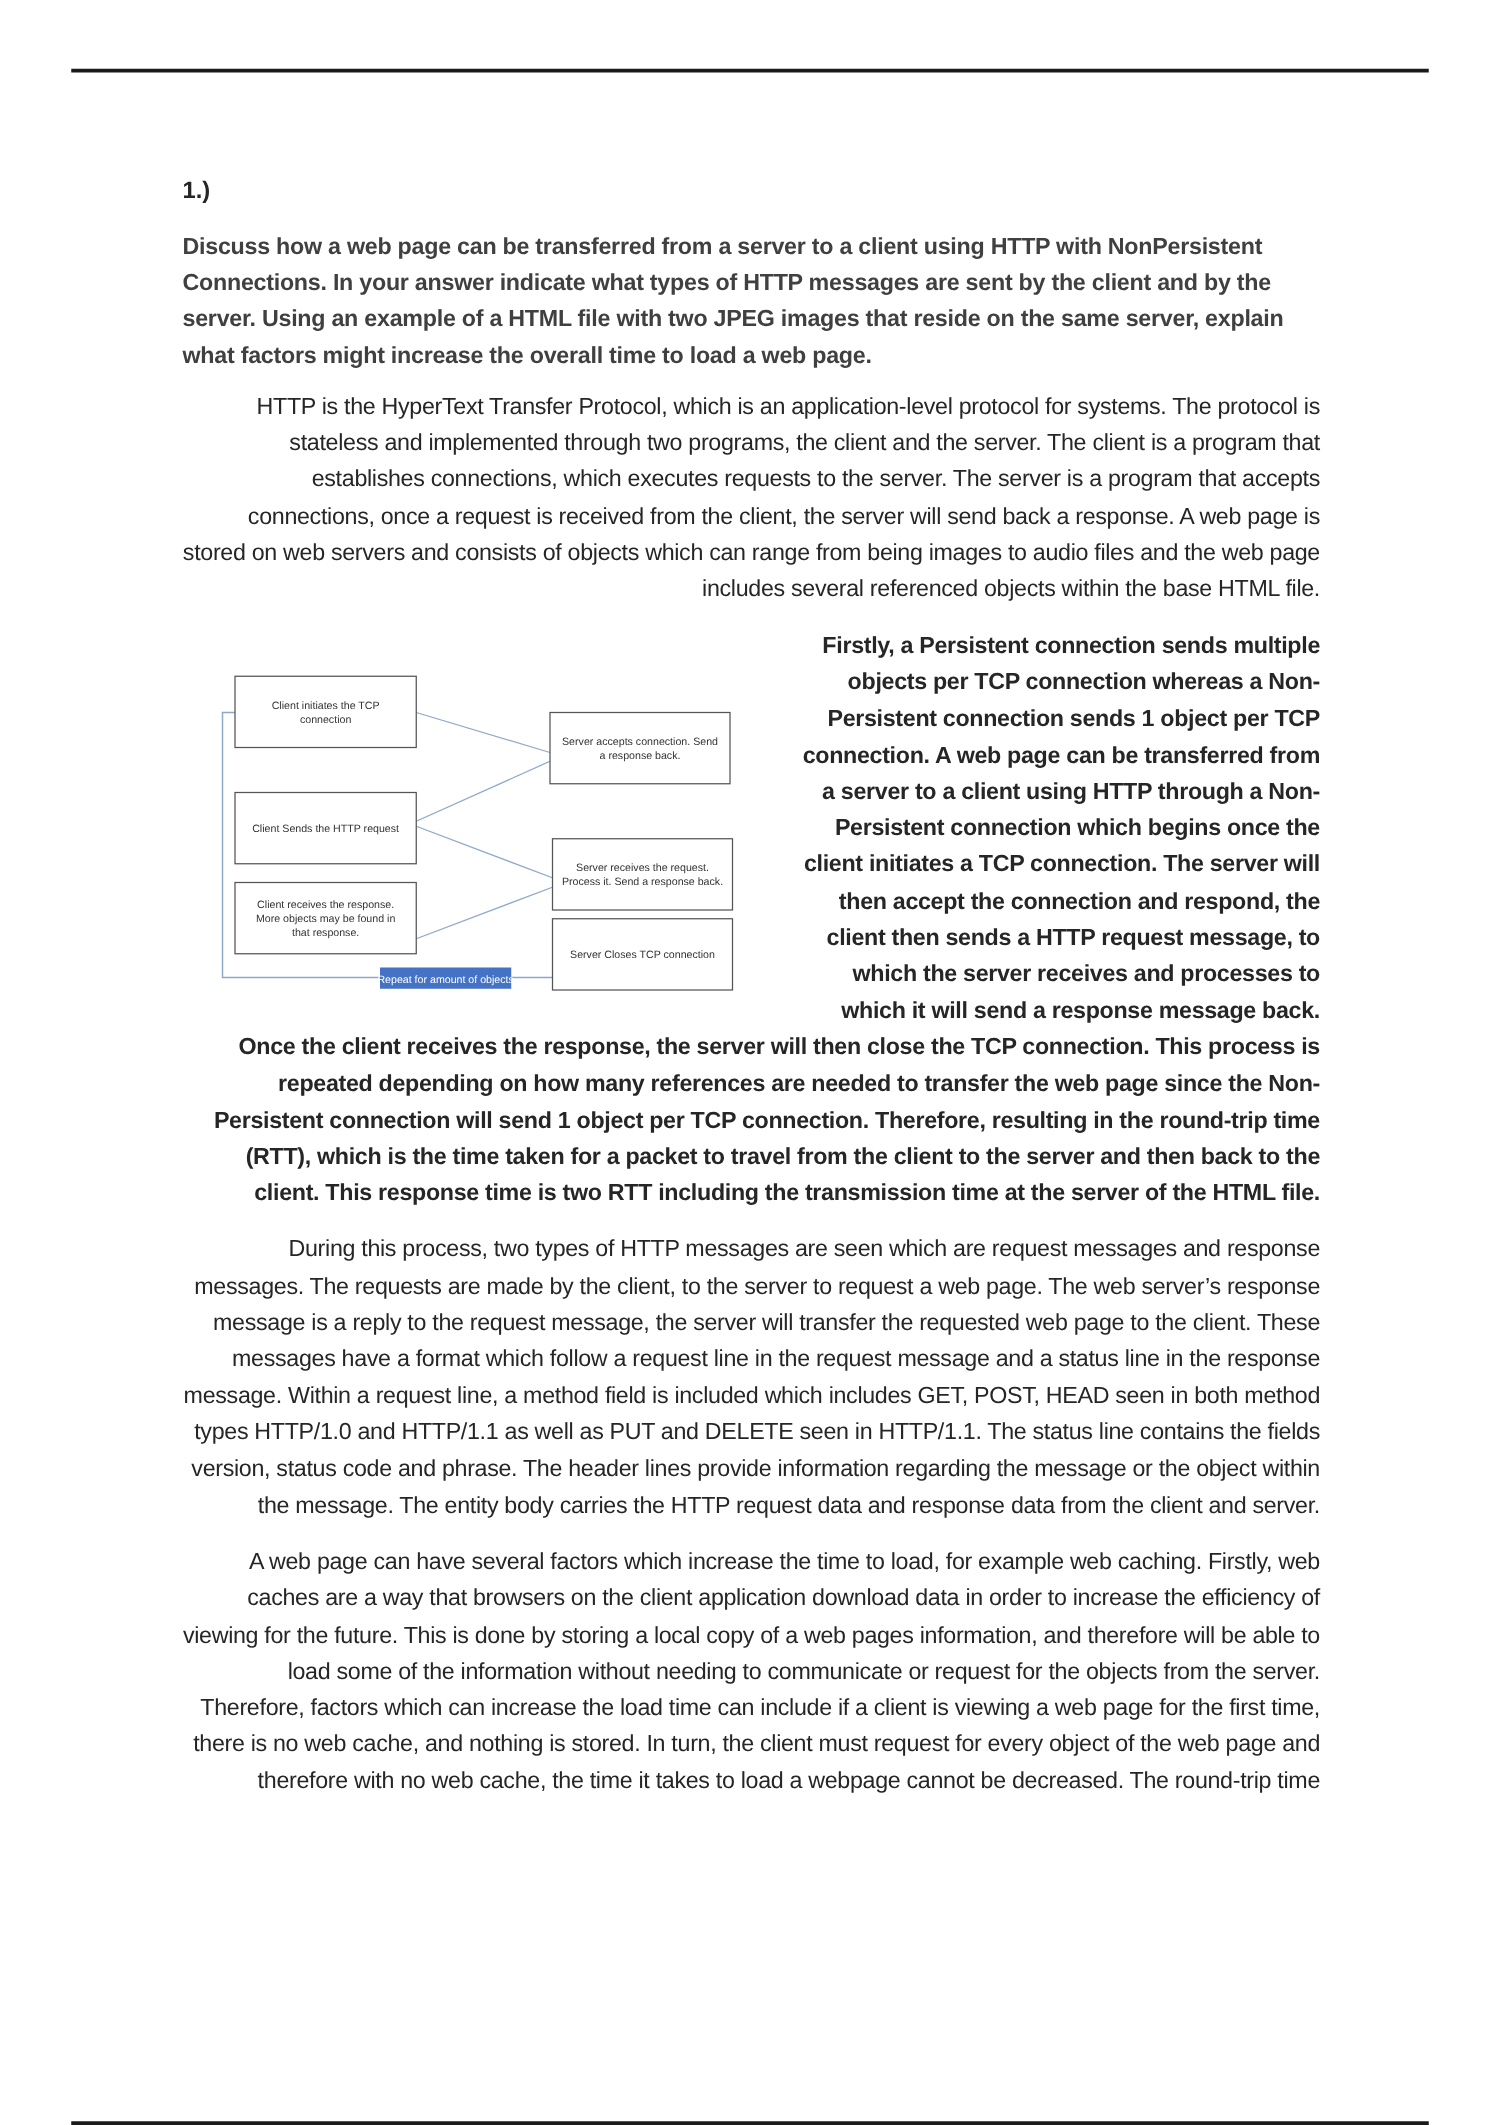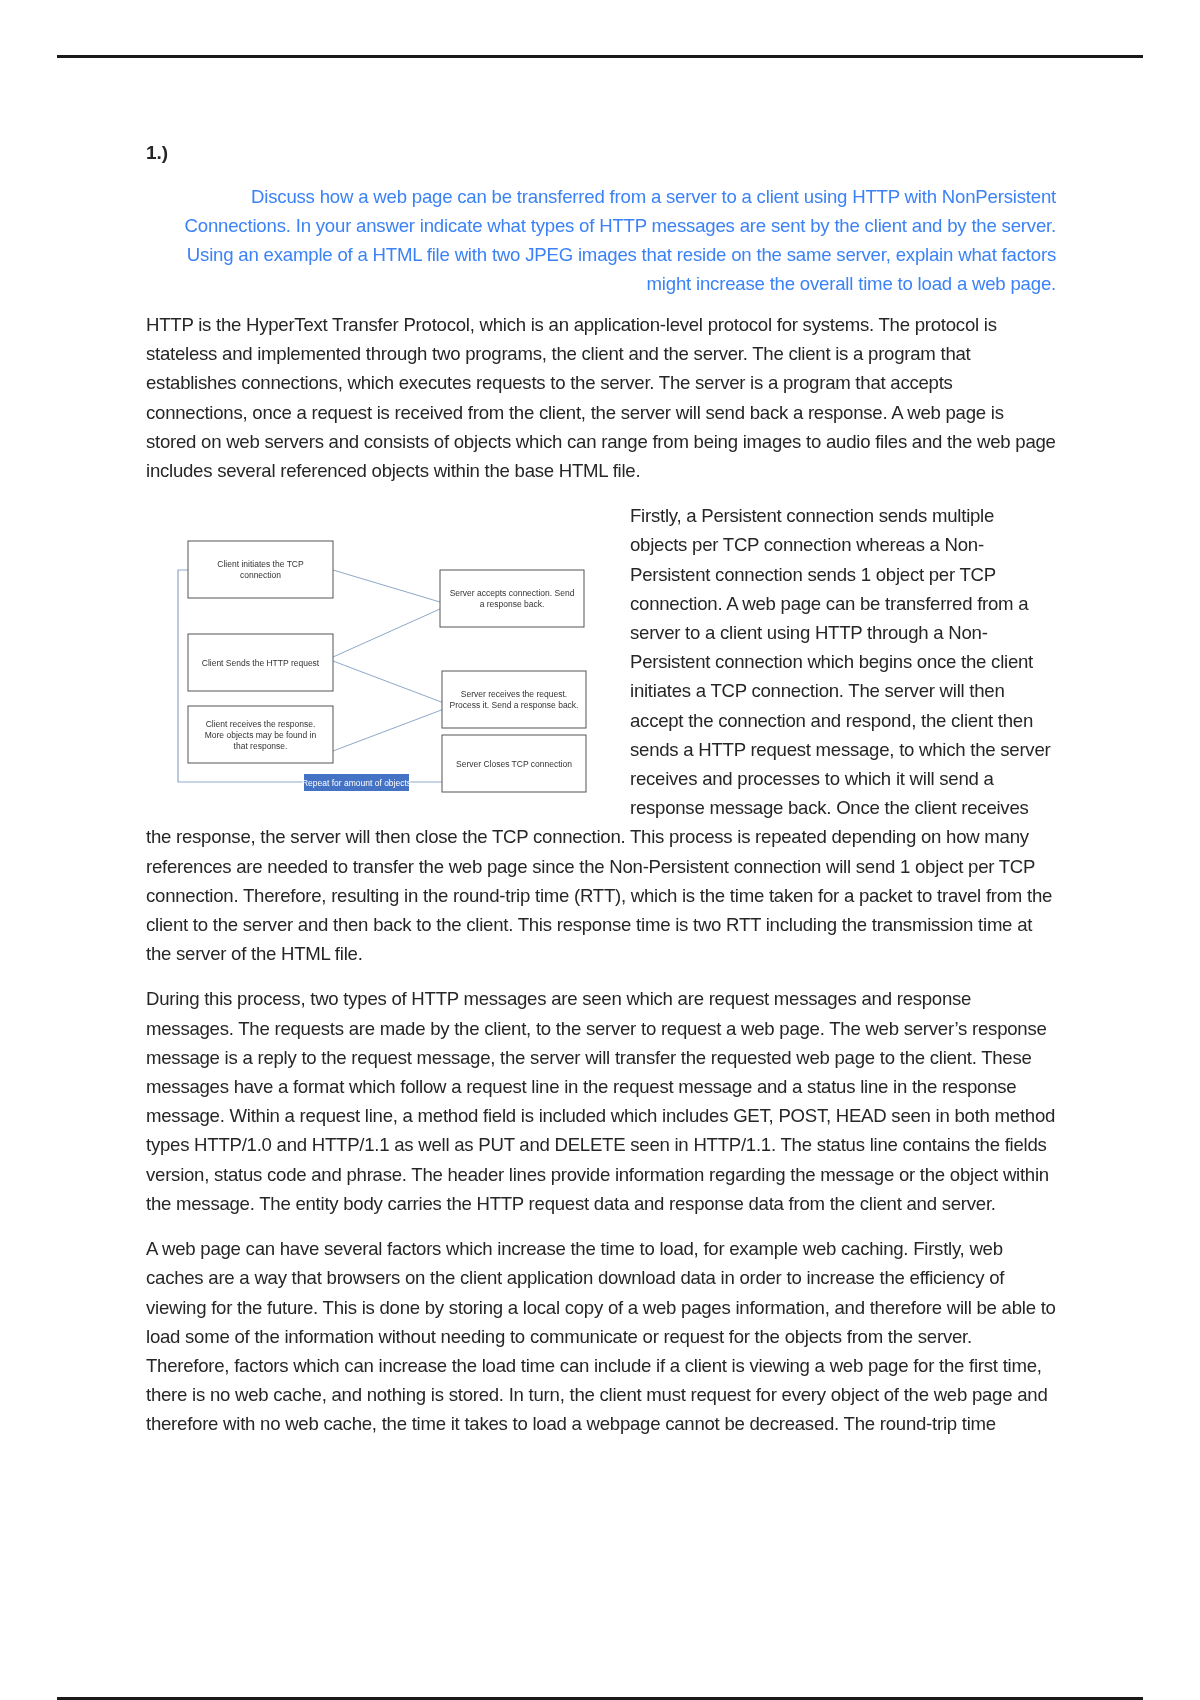--- a/index.html
+++ b/index.html
@@ -3,28 +3,28 @@
 <meta charset="utf-8">
 <style>
   html, body { margin: 0; padding: 0; background: #ffffff; }
   body { width: 1200px; height: 1700px; position: relative; overflow: hidden;
          font-family: "Liberation Sans", "DejaVu Sans", sans-serif; color: #262626; }
   .rule { position: absolute; left: 57px; width: 1086px; height: 3px; background: #1a1a1a; }
   .rule.top { top: 55px; }
   .rule.bottom { top: 1697px; }
   .content { position: absolute; left: 146px; width: 910px; top: 142px; }
   .qnum { font-weight: bold; font-size: 19px; margin: 0 0 18px 0; }
-  .question { font-weight: normal; font-size: 18.6px; line-height: 29px; margin: 0 0 12px 0; color: #3b82f6; letter-spacing: -0.2px; text-align: right; }
-  p.body { font-size: 18.6px; line-height: 29.2px; margin: 0 0 16px 0; letter-spacing: -0.25px; }
+  .question { font-weight: bold; font-size: 18.6px; line-height: 29px; margin: 0 0 12px 0; color: #404040; letter-spacing: -0.2px; }
+  p.body { font-size: 18.6px; line-height: 29.2px; margin: 0 0 16px 0; letter-spacing: -0.25px; text-align: right; }
   .float-wrap { overflow: visible; }
   .diagram { float: left; width: 458px; height: 292px; margin: 0 26px 4px 0; position: relative; text-align: center; }
   .diagram svg { width: 458px; height: 292px; display: block; }
   .diagram .box-text { font-family: "Liberation Sans", sans-serif; font-size: 8.5px; fill: #333; }
   .diagram .label-text { font-family: "Liberation Sans", sans-serif; font-size: 8.5px; fill: #ffffff; }
-  .side-text { font-size: 18.6px; line-height: 29.2px; letter-spacing: -0.2px; }
+  .side-text { font-size: 18.6px; line-height: 29.2px; letter-spacing: -0.2px; font-weight: bold; }
 </style>
 </head>
 <body>
 
 <div class="rule top"></div>
 
 <div class="content">
   <div class="qnum">1.)</div>
   <p class="question">Discuss how a web page can be transferred from a server to a client using HTTP with NonPersistent Connections. In your answer indicate what types of HTTP messages are sent by the client and by the server. Using an example of a HTML file with two JPEG images that reside on the same server, explain what factors might increase the overall time to load a web page.</p>
   <p class="body">HTTP is the HyperText Transfer Protocol, which is an application-level protocol for systems. The protocol is stateless and implemented through two programs, the client and the server. The client is a program that establishes connections, which executes requests to the server. The server is a program that accepts connections, once a request is received from the client, the server will send back a response. A web page is stored on web servers and consists of objects which can range from being images to audio files and the web page includes several referenced objects within the base HTML file.</p>

